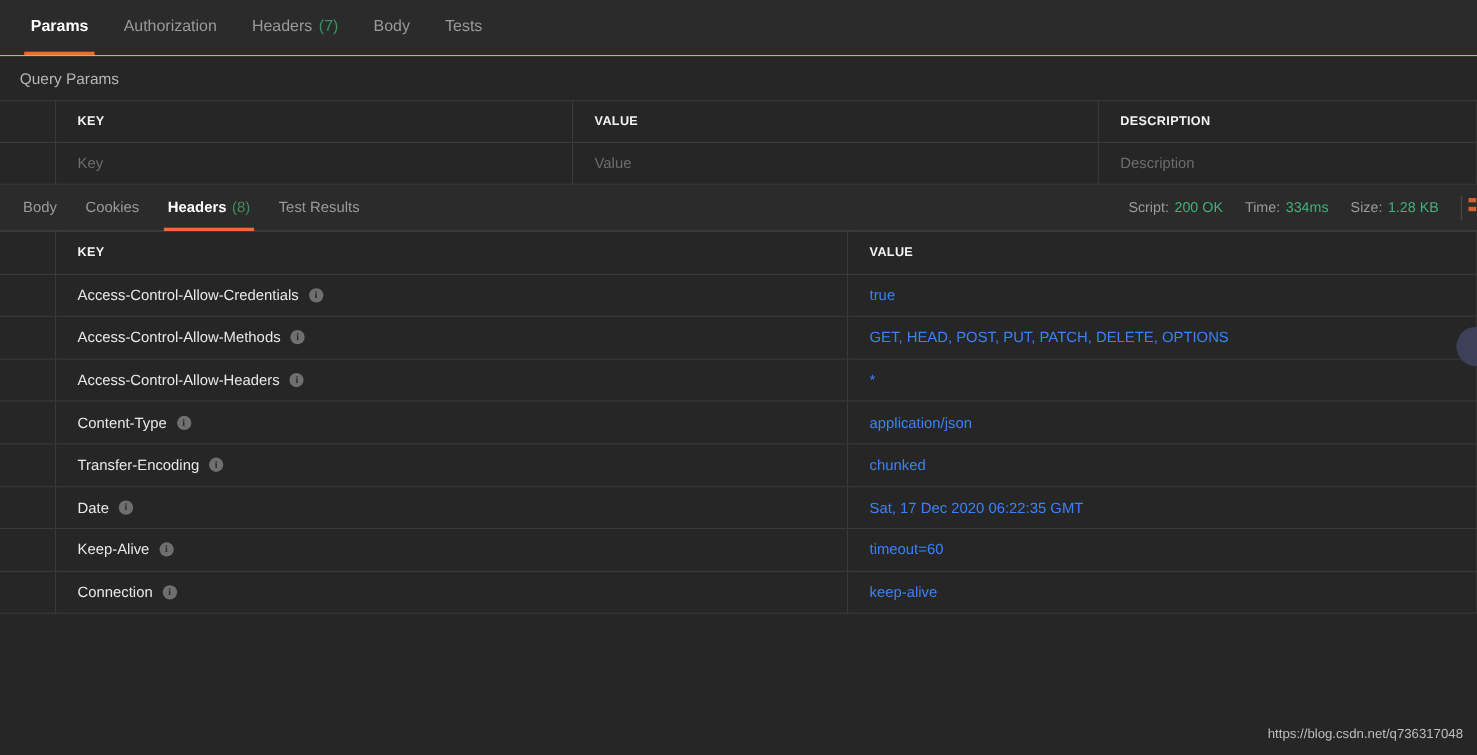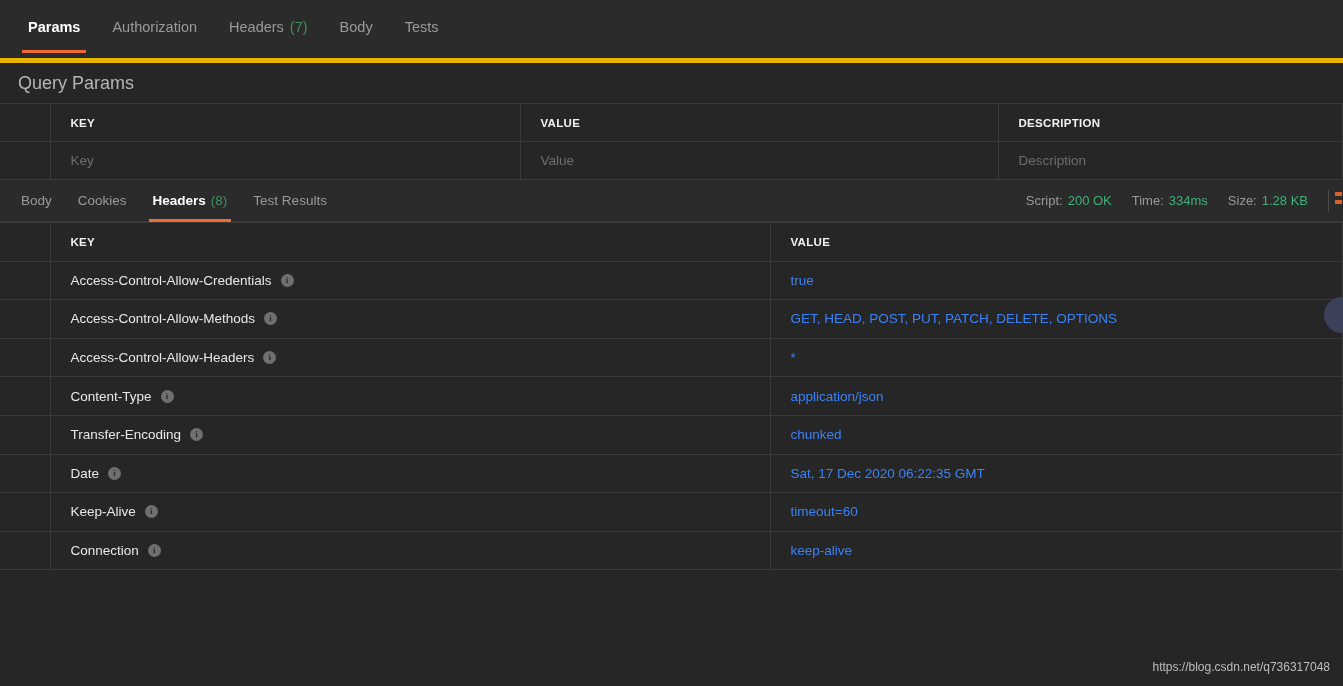--- a/index.html
+++ b/index.html
@@ -11,26 +11,26 @@
   }
   .app {
     position: relative;
     width: 1343px; height: 686px;
     background: #262626;
   }
 
   
   .req-tabs {
     position: relative;
-    height: 63px;
-    display: flex;
-    align-items: flex-start;
+    height: 51px;
+    display: flex;
+    align-items: flex-end;
     padding-left: 12px;
     background: #2b2b2b;
-    border-bottom: 5px solid #eab308;
+    border-bottom: 1px solid #eab308;
   }
   .req-tab {
     position: relative;
     height: 53px;
     display: flex;
     align-items: center;
     padding: 0 16px;
     font-size: 14.5px;
     color: #9a9a9a;
     white-space: nowrap;
@@ -45,21 +45,21 @@
     background: #f06a35;
   }
   .req-tab .count { margin-left: 6px; color: #3f8f63; font-weight: normal; }
 
   
   .qp-title {
     height: 40px;
     display: flex;
     align-items: center;
     padding-left: 18px;
-    font-size: 18px;
+    font-size: 14px;
     color: #b5b5b5;
     background: #262626;
   }
 
   
   .tbl { width: 100%; border-collapse: collapse; table-layout: fixed; }
   .tbl th, .tbl td {
     border: 1px solid #3a3a3a;
     border-left: none;
     border-right: 1px solid #3a3a3a;

